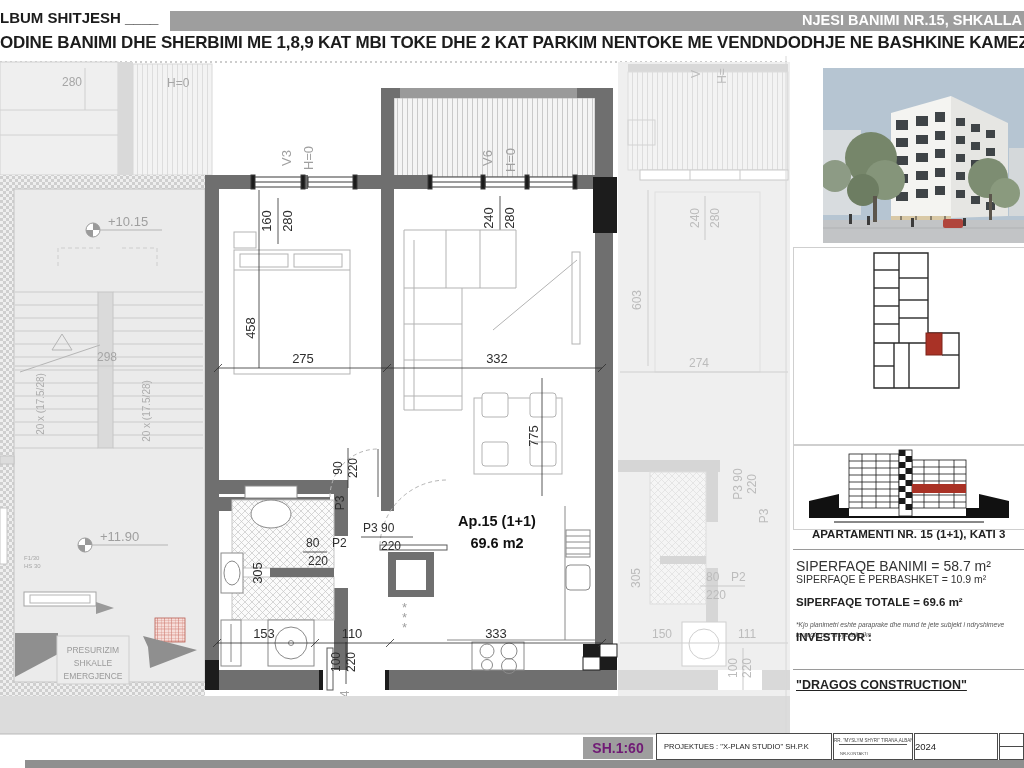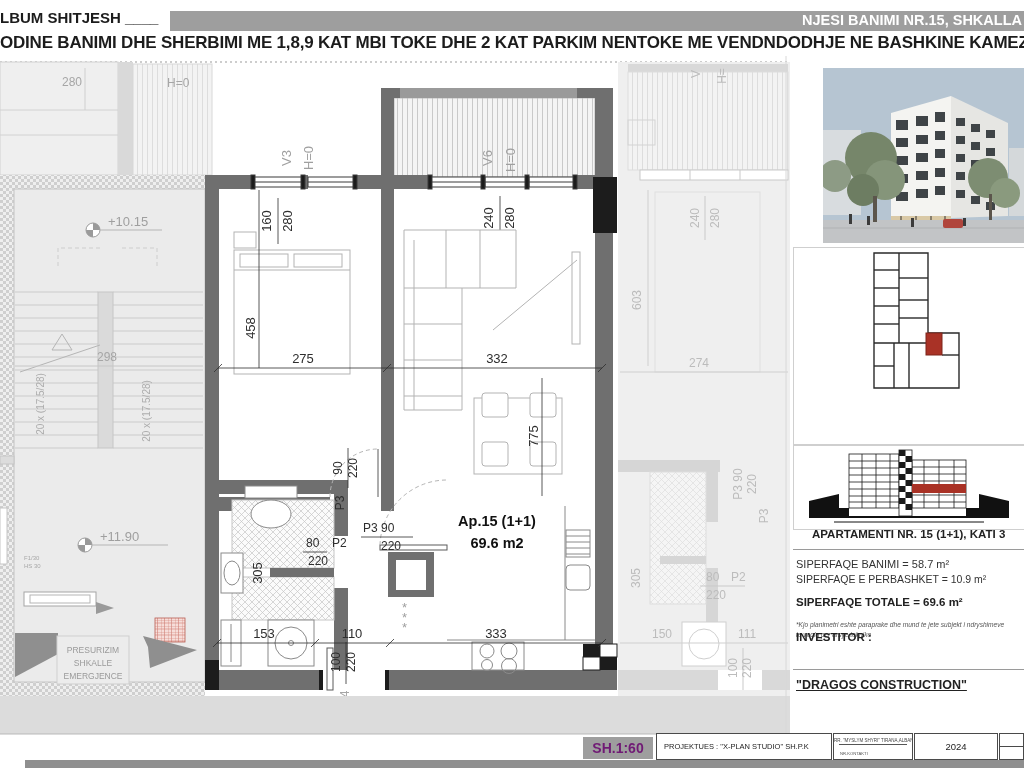--- a/index.html
+++ b/index.html
@@ -9,42 +9,42 @@
   
   #album-title{left:0;top:9px;font-size:15px;font-weight:bold;color:#1c1c1c;white-space:nowrap;}
   #banner{left:170px;top:11px;width:854px;height:20px;background:#9e9e9e;}
   #banner span{position:absolute;right:2px;top:1px;font-size:14.5px;font-weight:bold;color:#fff;white-space:nowrap;}
   #subtitle{left:0;top:33px;width:1024px;font-size:17px;font-weight:bold;color:#1c1c1c;
             white-space:nowrap;overflow:hidden;letter-spacing:-0.2px;}
   
   .panelbox{border:1px solid #cfcfcf;background:#fff;}
   #info-title{left:812px;top:528px;font-size:11.5px;font-weight:bold;color:#222;}
   #info-rule1{left:793px;top:549px;width:231px;height:1px;background:#9a9a9a;}
-  #info-l1{left:796px;top:558px;font-size:11px;color:#333;}
+  #info-l1{left:796px;top:558px;font-size:14px;color:#333;}
   #info-l2{left:796px;top:573px;font-size:10.5px;color:#333;}
   #info-total{left:796px;top:596px;font-size:11.5px;font-weight:bold;color:#222;}
   #info-note1{left:796px;top:621px;font-size:6.6px;font-style:italic;color:#555;}
   #info-note2{left:796px;top:631px;font-size:6.6px;font-style:italic;color:#555;}
   #investor{left:796px;top:631px;font-size:11.5px;font-weight:bold;color:#222;}
   #info-rule2{left:793px;top:669px;width:231px;height:1px;background:#9a9a9a;}
   #dragos{left:796px;top:678px;font-size:12.5px;font-weight:bold;color:#222;text-decoration:underline;}
   
   #f-left{left:0;top:742px;width:510px;height:19px;background:#9e9e9e;color:#fff;
           font-size:12px;font-weight:bold;line-height:19px;padding-left:2px;white-space:nowrap;}
   #f-scale{left:583px;top:737px;width:70px;height:22px;background:#9e9e9e;color:#701a75;
            font-size:14px;font-weight:bold;text-align:center;line-height:22px;}
   .fbox{border:1px solid #4a4a4a;background:#fff;box-sizing:border-box;}
   #f-proj{left:656px;top:733px;width:176px;height:27px;font-size:7.5px;color:#222;
           line-height:25px;padding-left:7px;white-space:nowrap;}
   #f-stamp{left:833px;top:733px;width:80px;height:27px;}
   #f-stamp .s1{font-size:4.5px;color:#444;text-align:center;margin-top:4px;white-space:nowrap;overflow:hidden;}
   #f-stamp .rl{height:1px;background:#555;margin:1px 5px 0 5px;}
   #f-stamp .s2{font-size:4.2px;color:#555;margin:6px 0 0 6px;white-space:nowrap;overflow:hidden;}
   #f-year{left:914px;top:733px;width:84px;height:27px;font-size:9.5px;color:#222;
-          text-align:center;line-height:25px;}
+          text-align:left;line-height:25px;}
   #f-end{left:999px;top:733px;width:25px;height:27px;}
   #f-end .rl{height:1px;background:#4a4a4a;margin-top:12px;}
   #f-bar{left:25px;top:760px;width:999px;height:8px;background:#8f8f8f;}
   
   text{font-family:"Liberation Sans",sans-serif;}
   .t13{font-size:13px;fill:#2e2e2e;}
   .t12{font-size:12px;fill:#2e2e2e;}
   .tg12{font-size:12px;fill:#a6a6a6;}
   .tg10{font-size:10px;fill:#adadad;}
   .tg13{font-size:13px;fill:#9f9f9f;}

